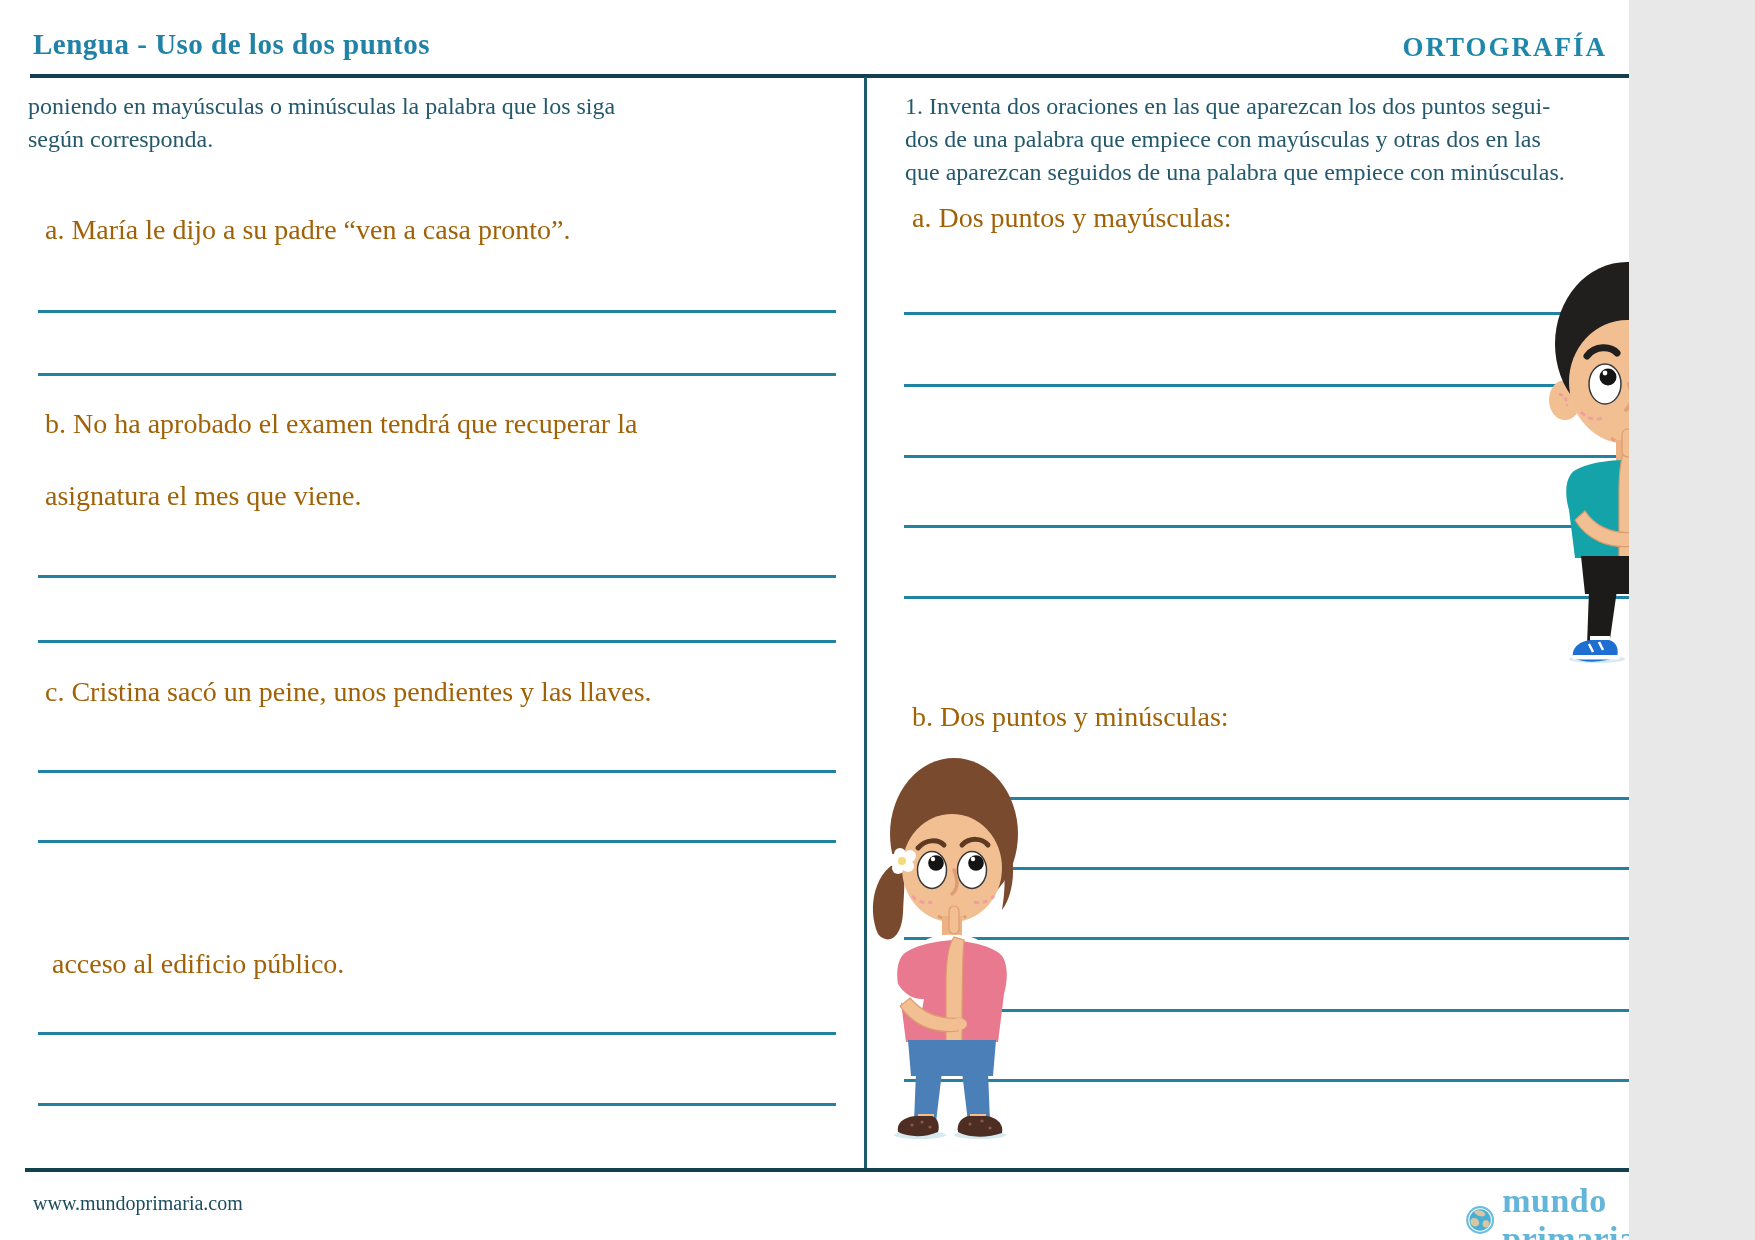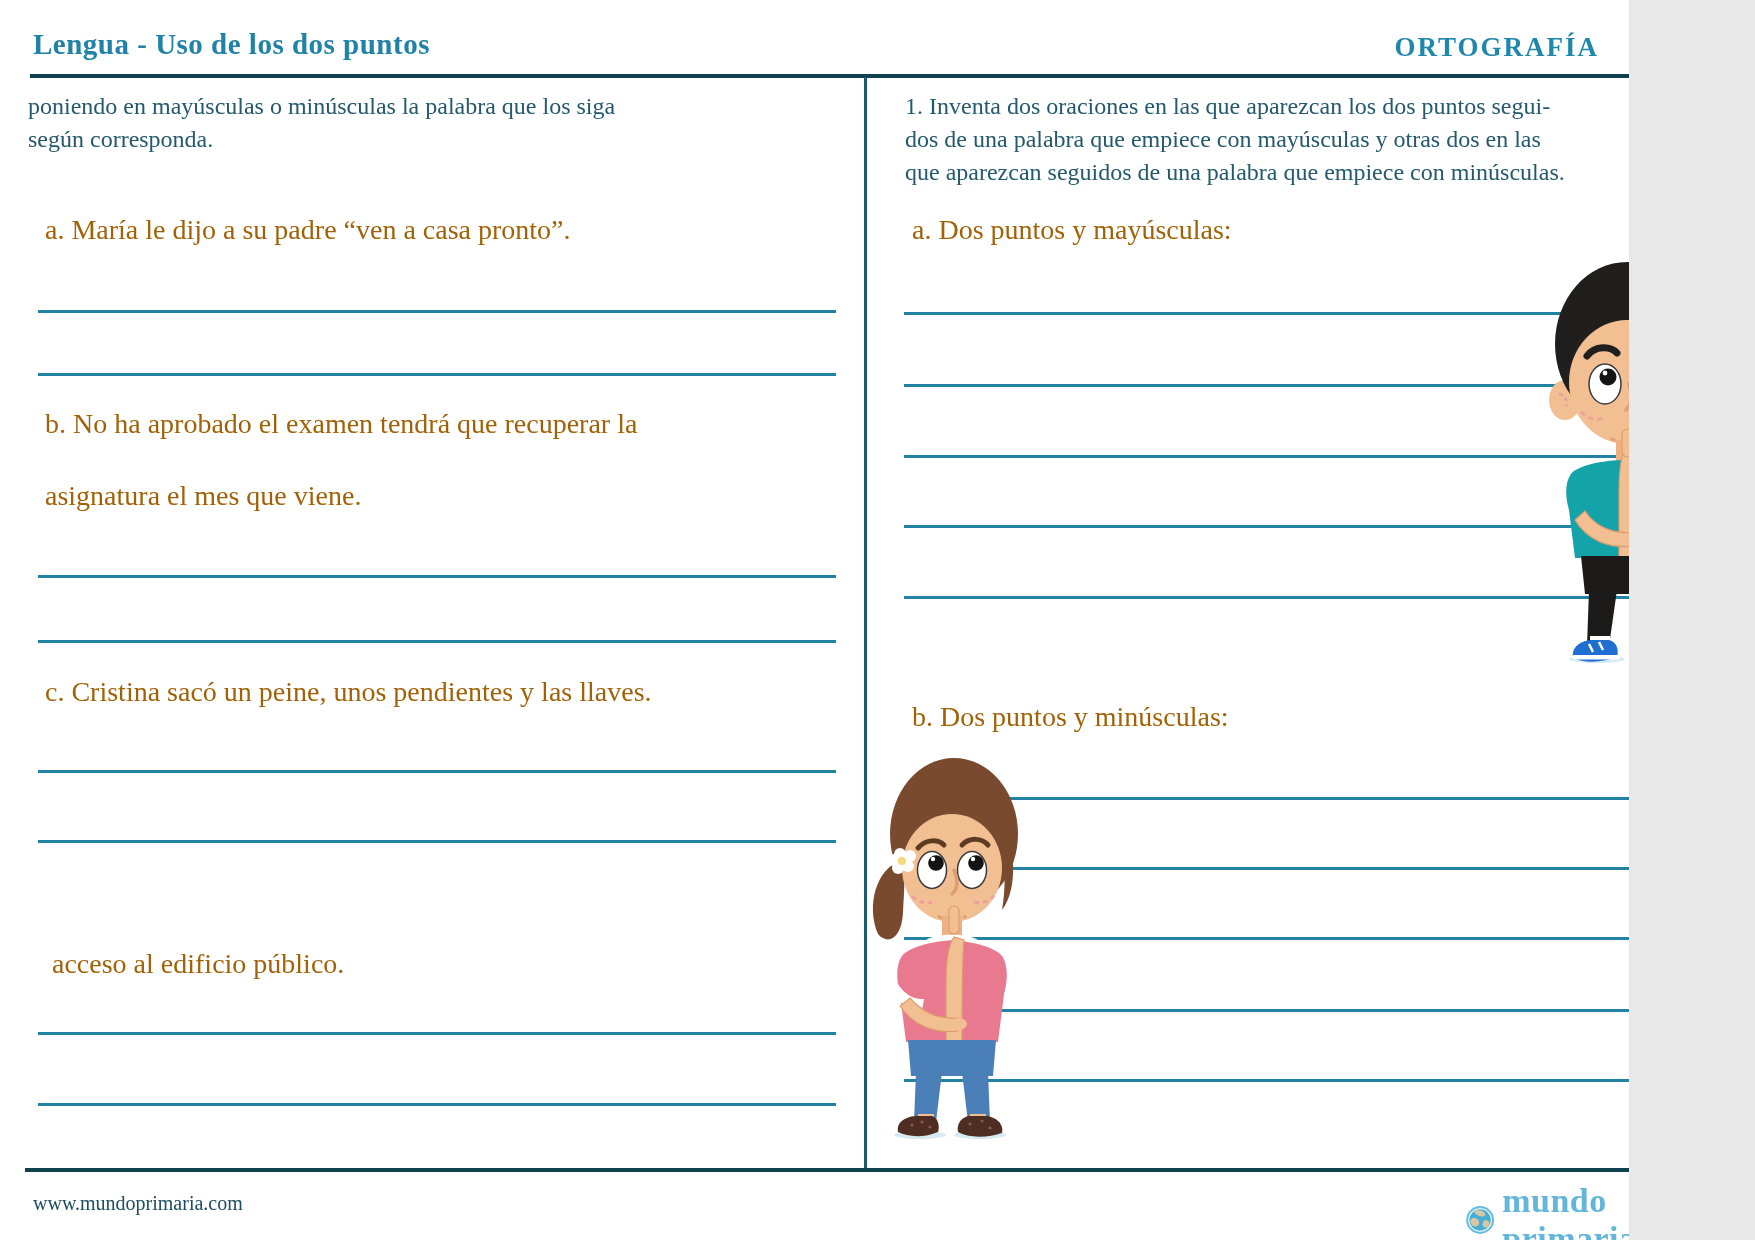--- a/index.html
+++ b/index.html
@@ -18,21 +18,21 @@
   .footer-url{font-size:20px;color:#1c4d5e;}
   .logo-text{font-size:34px;font-weight:bold;color:#63b6da;letter-spacing:0.5px;}
   svg{display:block;}
 </style>
 </head>
 <body>
 
 <div class="page">
 
   <div class="abs title" style="left:33px;top:28px;">Lengua - Uso de los dos puntos</div>
-  <div class="abs category" style="right:30px;top:32px;">ORTOGRAFÍA</div>
+  <div class="abs category" style="right:22px;top:32px;">ORTOGRAFÍA</div>
   <div class="rule" style="left:30px;top:74px;width:1703px;"></div>
 
   <div class="divider" style="left:864px;top:77px;height:1092px;"></div>
 
   <div class="rule" style="left:25px;top:1168px;width:1708px;"></div>
 
   <div class="abs instr" style="left:28px;top:90px;">
     <div>poniendo en mayúsculas o minúsculas la palabra que los siga</div>
     <div>según corresponda.</div>
   </div>
@@ -53,21 +53,21 @@
   <div class="abs item" style="left:52px;top:948px;">acceso al edificio público.</div>
   <div class="answer-line" style="left:38px;top:1032px;width:798px;"></div>
   <div class="answer-line" style="left:38px;top:1103px;width:798px;"></div>
 
   <div class="abs instr" style="left:905px;top:90px;">
     <div>1. Inventa dos oraciones en las que aparezcan los dos puntos segui-</div>
     <div>dos de una palabra que empiece con mayúsculas y otras dos en las</div>
     <div>que aparezcan seguidos de una palabra que empiece con minúsculas.</div>
   </div>
 
-  <div class="abs item" style="left:912px;top:214px;">a. Dos puntos y mayúsculas:</div>
+  <div class="abs item" style="left:912px;top:202px;">a. Dos puntos y mayúsculas:</div>
   <div class="answer-line" style="left:904px;top:312px;width:826px;"></div>
   <div class="answer-line" style="left:904px;top:384px;width:826px;"></div>
   <div class="answer-line" style="left:904px;top:455px;width:826px;"></div>
   <div class="answer-line" style="left:904px;top:525px;width:826px;"></div>
   <div class="answer-line" style="left:904px;top:596px;width:826px;"></div>
 
   <div class="abs item" style="left:912px;top:701px;text-align:right;">b. Dos puntos y minúsculas:</div>
   <div class="answer-line" style="left:904px;top:797px;width:826px;"></div>
   <div class="answer-line" style="left:904px;top:867px;width:826px;"></div>
   <div class="answer-line" style="left:904px;top:937px;width:826px;"></div>

